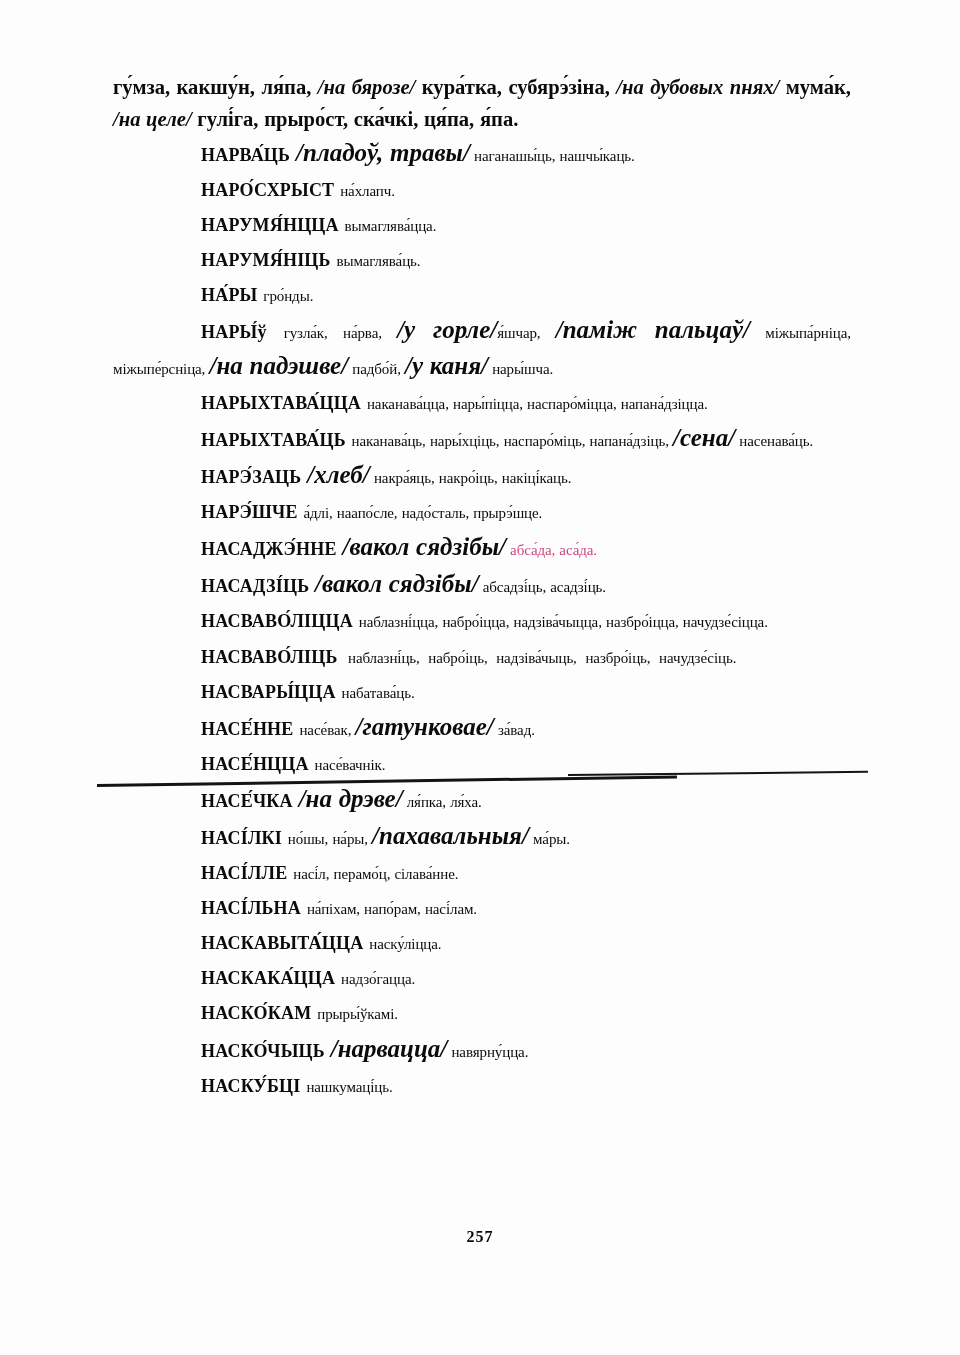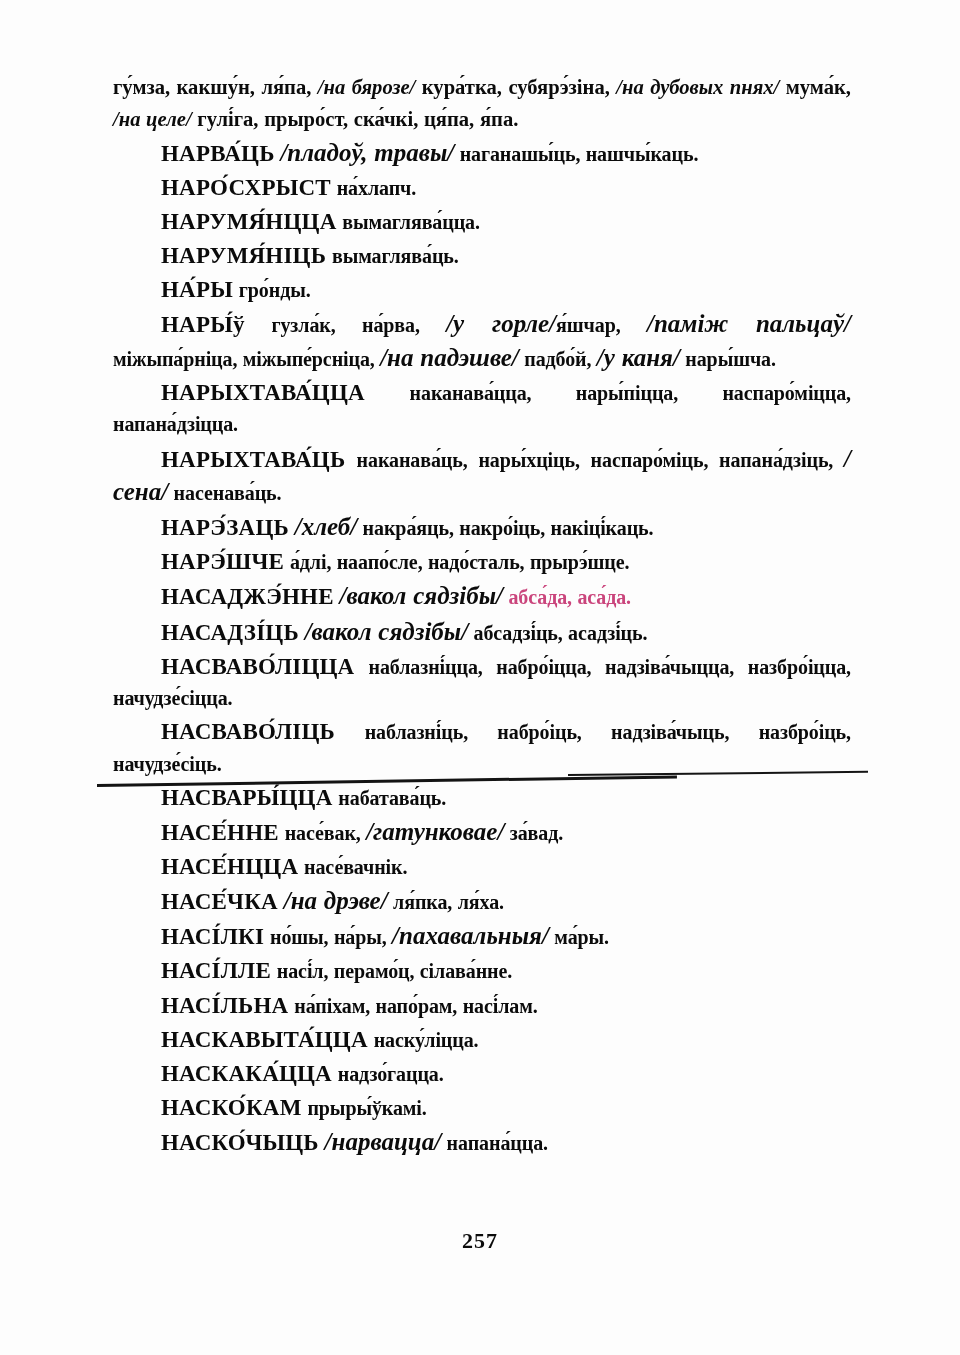--- a/index.html
+++ b/index.html
@@ -35,27 +35,28 @@
     position: relative;
   }
   
   .entry.runon {
     text-indent: 0;
   }
 
   
   .hw {
     font-weight: bold;
-    font-size: 23px;
+    font-size: 18px;
     letter-spacing: 0.2px;
+    margin-left: 40px;
   }
   
   .gl {
-    font-weight: bold;
-    font-size: 20px;
+    font-weight: normal;
+    font-size: 15px;
     letter-spacing: -0.1px;
   }
   
   .it {
     font-style: italic;
     font-weight: bold;
     font-size: 25px;
     letter-spacing: 0px;
   }
   
@@ -100,21 +101,21 @@
   }
 
   
   #folio {
     position: absolute;
     left: 0;
     right: 0;
     top: 1228px;
     text-align: center;
     font-weight: bold;
-    font-size: 22px;
+    font-size: 16px;
     letter-spacing: 1px;
   }
 </style>
 </head>
 <body>
 
 <div id="page">
 
   <div id="column">
 
@@ -138,21 +139,22 @@
         <p class="entry"><span class="hw">НАСВАРЫ́ЦЦА</span> <span class="gl">набатава́ць.</span></p>
         <p class="entry"><span class="hw">НАСЕ́ННЕ</span> <span class="gl">насе́вак, </span><span class="it">/гатунковае/</span><span class="gl"> за́вад.</span></p>
         <p class="entry"><span class="hw">НАСЕ́НЦЦА</span> <span class="gl">насе́вачнік.</span></p>
         <p class="entry"><span class="hw">НАСЕ́ЧКА</span> <span class="it">/на дрэве/</span><span class="gl"> ля́пка, ля́ха.</span></p>
         <p class="entry"><span class="hw">НАСІ́ЛКІ</span> <span class="gl">но́шы, на́ры, </span><span class="it">/пахавальныя/</span><span class="gl"> ма́ры.</span></p>
         <p class="entry"><span class="hw">НАСІ́ЛЛЕ</span> <span class="gl">насі́л, перамо́ц, сілава́нне.</span></p>
         <p class="entry"><span class="hw">НАСІ́ЛЬНА</span> <span class="gl">на́піхам, напо́рам, насі́лам.</span></p>
         <p class="entry"><span class="hw">НАСКАВЫТА́ЦЦА</span> <span class="gl">наску́ліцца.</span></p>
         <p class="entry"><span class="hw">НАСКАКА́ЦЦА</span> <span class="gl">надзо́гацца.</span></p>
         <p class="entry"><span class="hw">НАСКО́КАМ</span> <span class="gl">прыры́ўкамі.</span></p>
-        <p class="entry"><span class="hw">НАСКО́ЧЫЦЬ</span> <span class="it">/нарвацца/</span><span class="gl"> напана́цца.</span></p>
+        <p class="entry"><span class="hw">НАСКО́ЧЫЦЬ</span> <span class="it">/нарвацца/</span><span class="gl"> навярну́цца.</span></p>
+        <p class="entry"><span class="hw">НАСКУ́БЦІ</span> <span class="gl">нашкумаці́ць.</span></p>
       </div>
 
     <div id="scan-artifact"></div>
     <div id="scan-artifact2"></div>
   </div>
 
   <div id="folio">257</div>
 
 </div>
 

